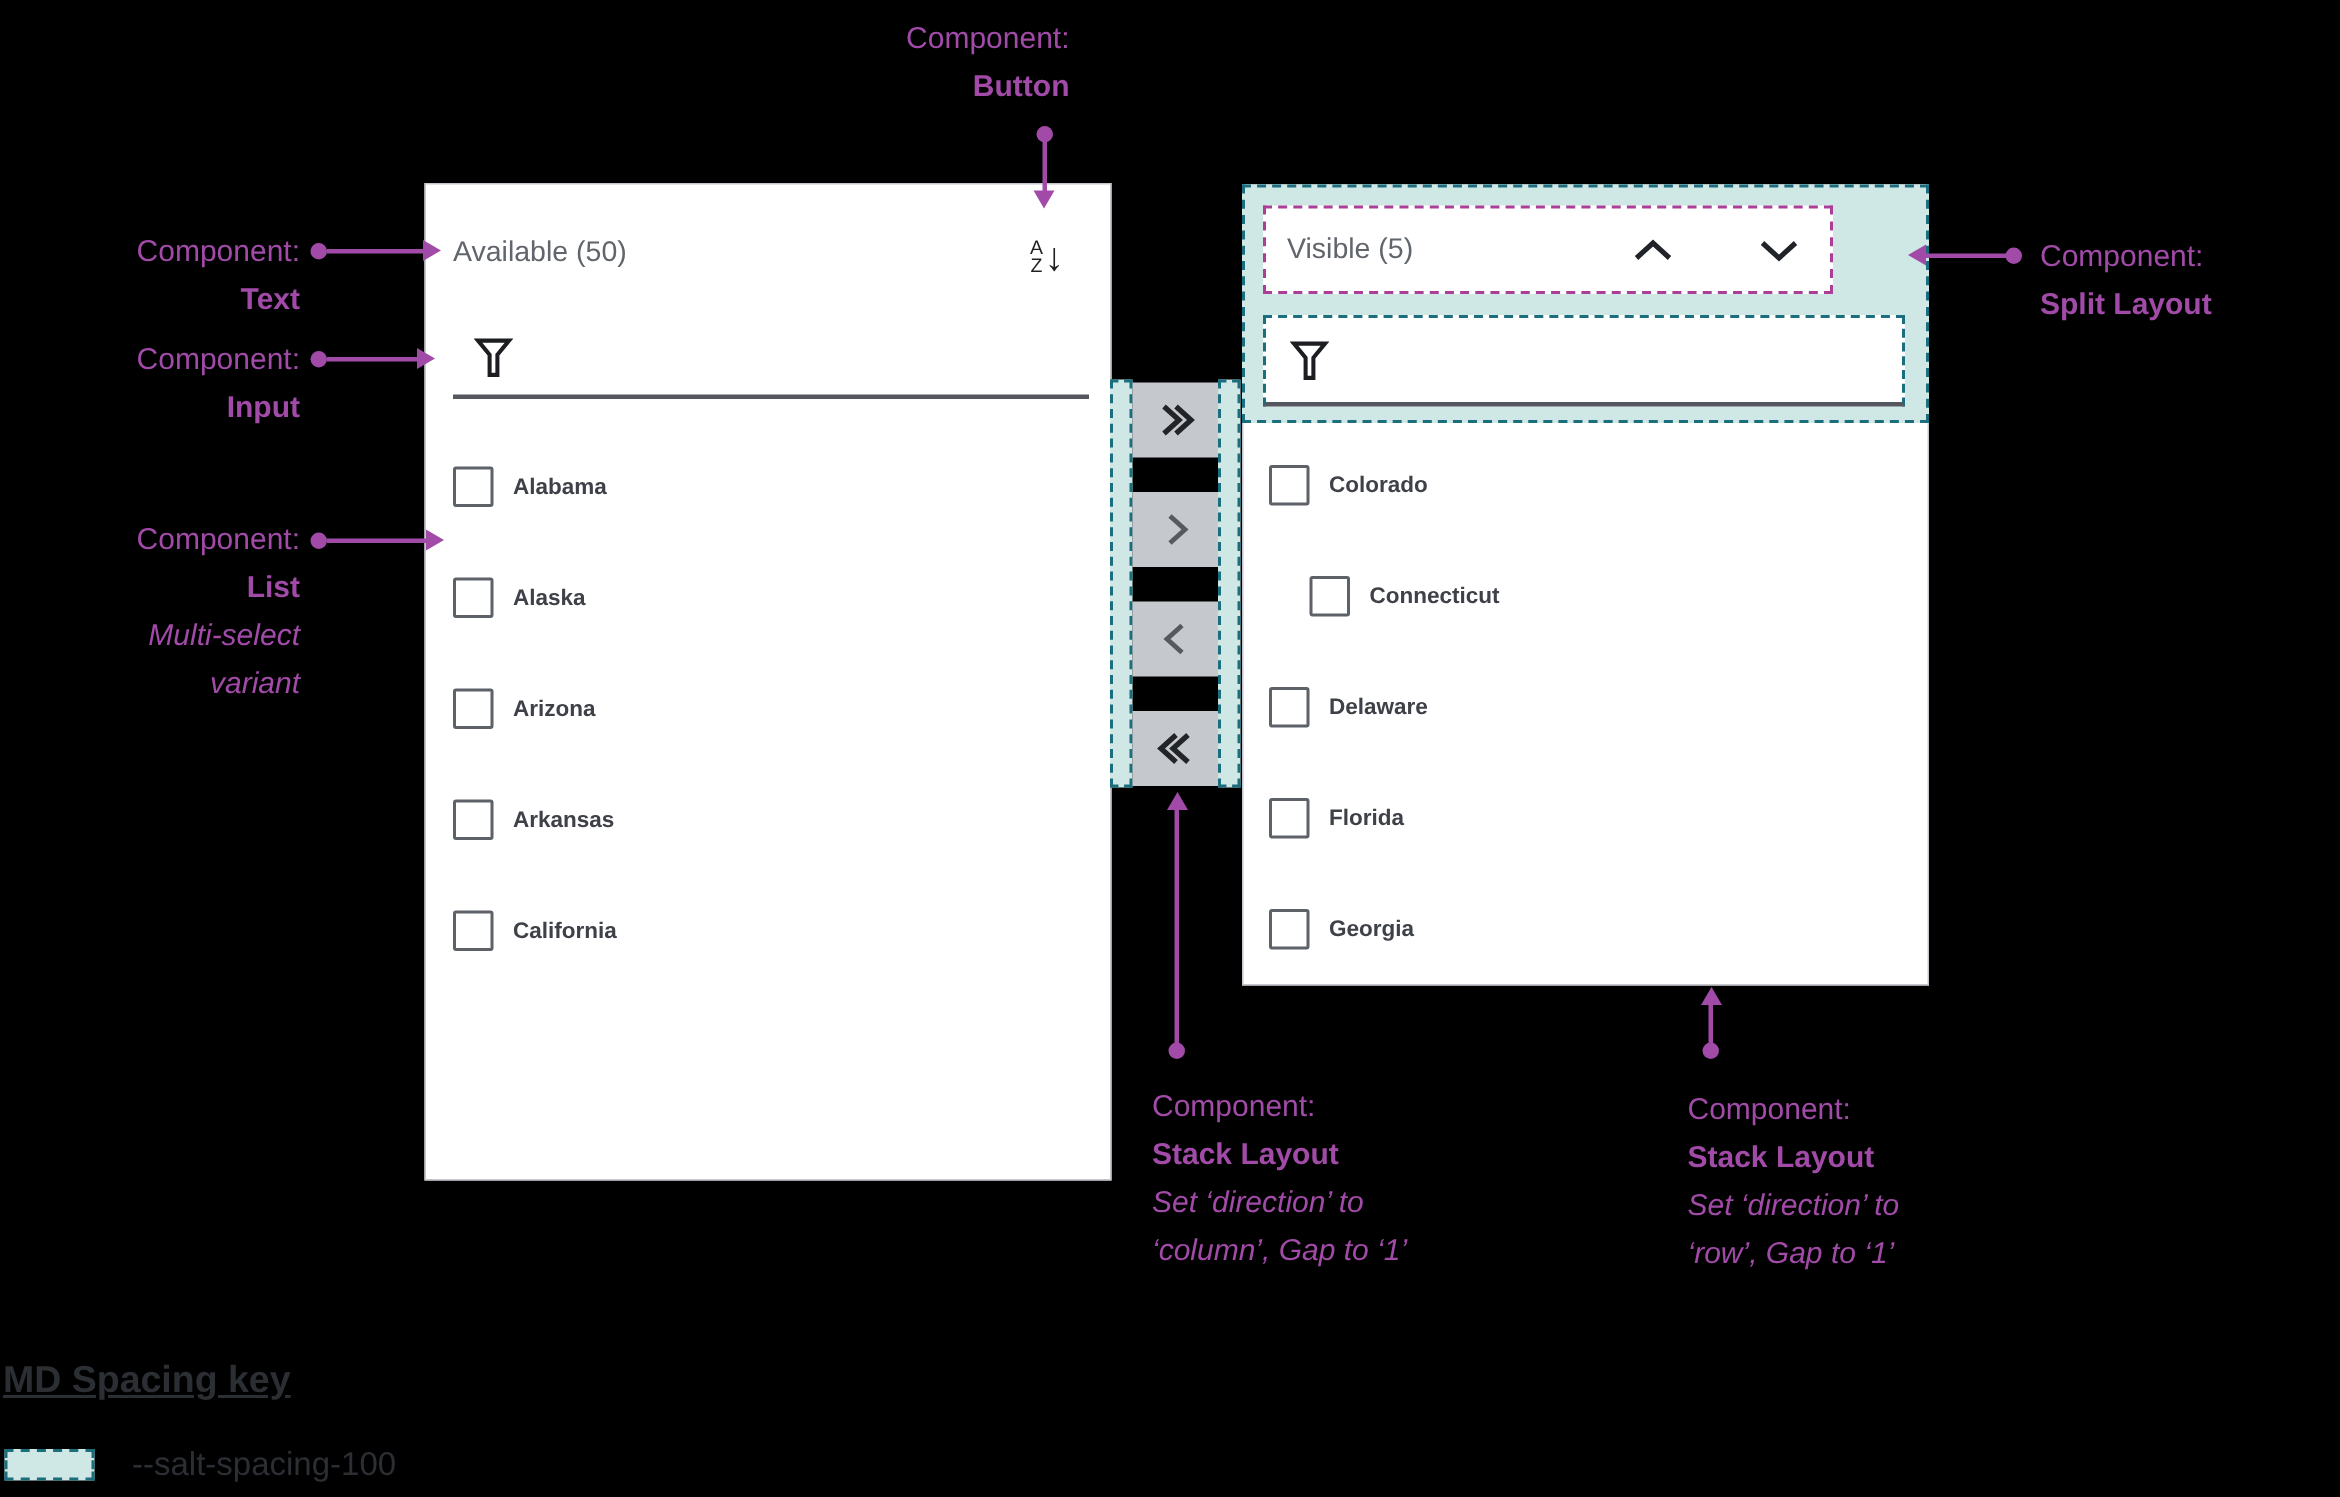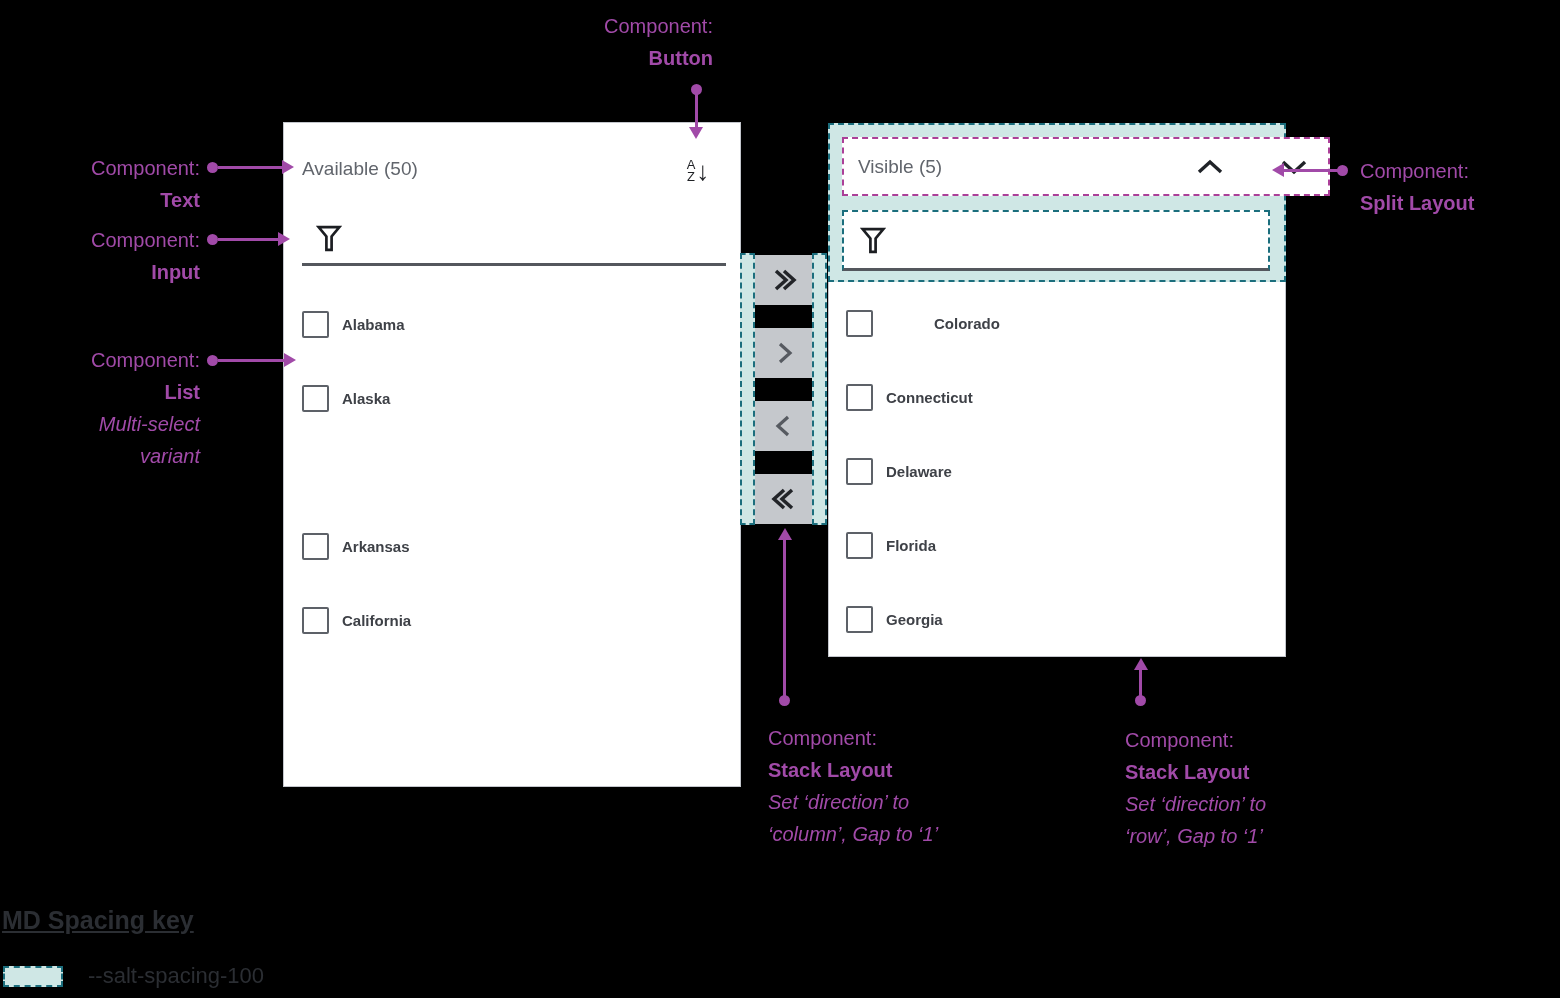--- a/index.html
+++ b/index.html
@@ -31,21 +31,21 @@
   .az .col{display:flex;flex-direction:column;align-items:center;font-size:13px;line-height:12px;font-weight:400;}
   .az .arr{font-size:26px;line-height:22px;margin-left:1px;}
 
   .list-item{position:absolute;left:0;width:100%;height:74px;display:flex;align-items:center;box-sizing:border-box;}
   .checkbox{width:27px;height:27px;border:2px solid #5d6168;border-radius:2px;background:#fff;box-sizing:border-box;flex:0 0 auto;}
   .item-label{font-size:15px;color:var(--item-gray);margin-left:13px;white-space:nowrap;font-weight:bold;}
 
   
   .top-region{position:absolute;left:-1px;top:-1px;width:458px;height:159px;background:var(--teal-fill);
               border:2px dashed var(--teal-border);box-sizing:border-box;}
-  .header-row{position:absolute;left:12px;top:12px;width:488px;height:59px;background:#fff;
+  .header-row{position:absolute;left:12px;top:12px;width:380px;height:59px;background:#fff;
               border:2px dashed var(--magenta);box-sizing:border-box;display:flex;align-items:center;padding:0 14px;}
   .header-row .spacer{flex:1;}
   .filter-row{position:absolute;left:12px;top:85px;width:428px;height:61px;background:#fff;
               border:2px dashed var(--teal-border);border-bottom:3px solid var(--underline);
               box-sizing:border-box;display:flex;align-items:center;padding-left:16px;}
 
   
   .spacing-strip{position:absolute;width:15px;height:272px;background:var(--teal-fill);
                  border:2px dashed var(--teal-border);box-sizing:border-box;}
   .transfer-btn{position:absolute;left:755px;width:57px;height:50px;background:var(--btn-bg);border:none;
@@ -94,20 +94,24 @@
     <div class="underline" style="left:18px;top:140px;width:424px;"></div>
 
     <div class="list-item" style="top:164px;padding-left:18px;">
       <span class="checkbox"></span>
       <span class="item-label">Alabama</span>
     </div>
     <div class="list-item" style="top:238px;padding-left:18px;">
       <span class="checkbox"></span>
       <span class="item-label">Alaska</span>
     </div>
+    <div class="list-item" style="top:312px;padding-left:18px;">
+      <span class="checkbox"></span>
+      <span class="item-label">Arizona</span>
+    </div>
     <div class="list-item" style="top:460px;padding-left:18px;">
       <span class="checkbox"></span>
       <span class="item-label">California</span>
     </div>
     <div class="list-item" style="top:386px;padding-left:18px;">
       <span class="checkbox"></span>
       <span class="item-label">Arkansas</span>
     </div>
   </div>
 
@@ -154,25 +158,25 @@
         </button>
       </div>
       <div class="filter-row">
         <svg width="26" height="27" viewBox="0 0 24 26">
           <path d="M2 2 H22 L14.5 11 V24 H9.5 V11 Z" fill="none" stroke="#1c1e22" stroke-width="2.6"></path>
         </svg>
       </div>
     </div>
 
     <div style="position:absolute;left:0;top:158px;width:100%;height:376px;">
-      <div class="list-item" style="top:4px;padding-left:17px;gap:48px;">
+      <div class="list-item" style="top:4px;padding-left:17px;">
         <span class="checkbox"></span>
         <span class="item-label">Colorado</span>
       </div>
-      <div class="list-item" style="top:78px;padding-left:17px;">
+      <div class="list-item" style="top:78px;padding-left:17px;margin-left:27px;">
         <span class="checkbox"></span>
         <span class="item-label">Connecticut</span>
       </div>
       <div class="list-item" style="top:152px;padding-left:17px;">
         <span class="checkbox"></span>
         <span class="item-label">Delaware</span>
       </div>
       <div class="list-item" style="top:226px;padding-left:17px;">
         <span class="checkbox"></span>
         <span class="item-label">Florida</span>

